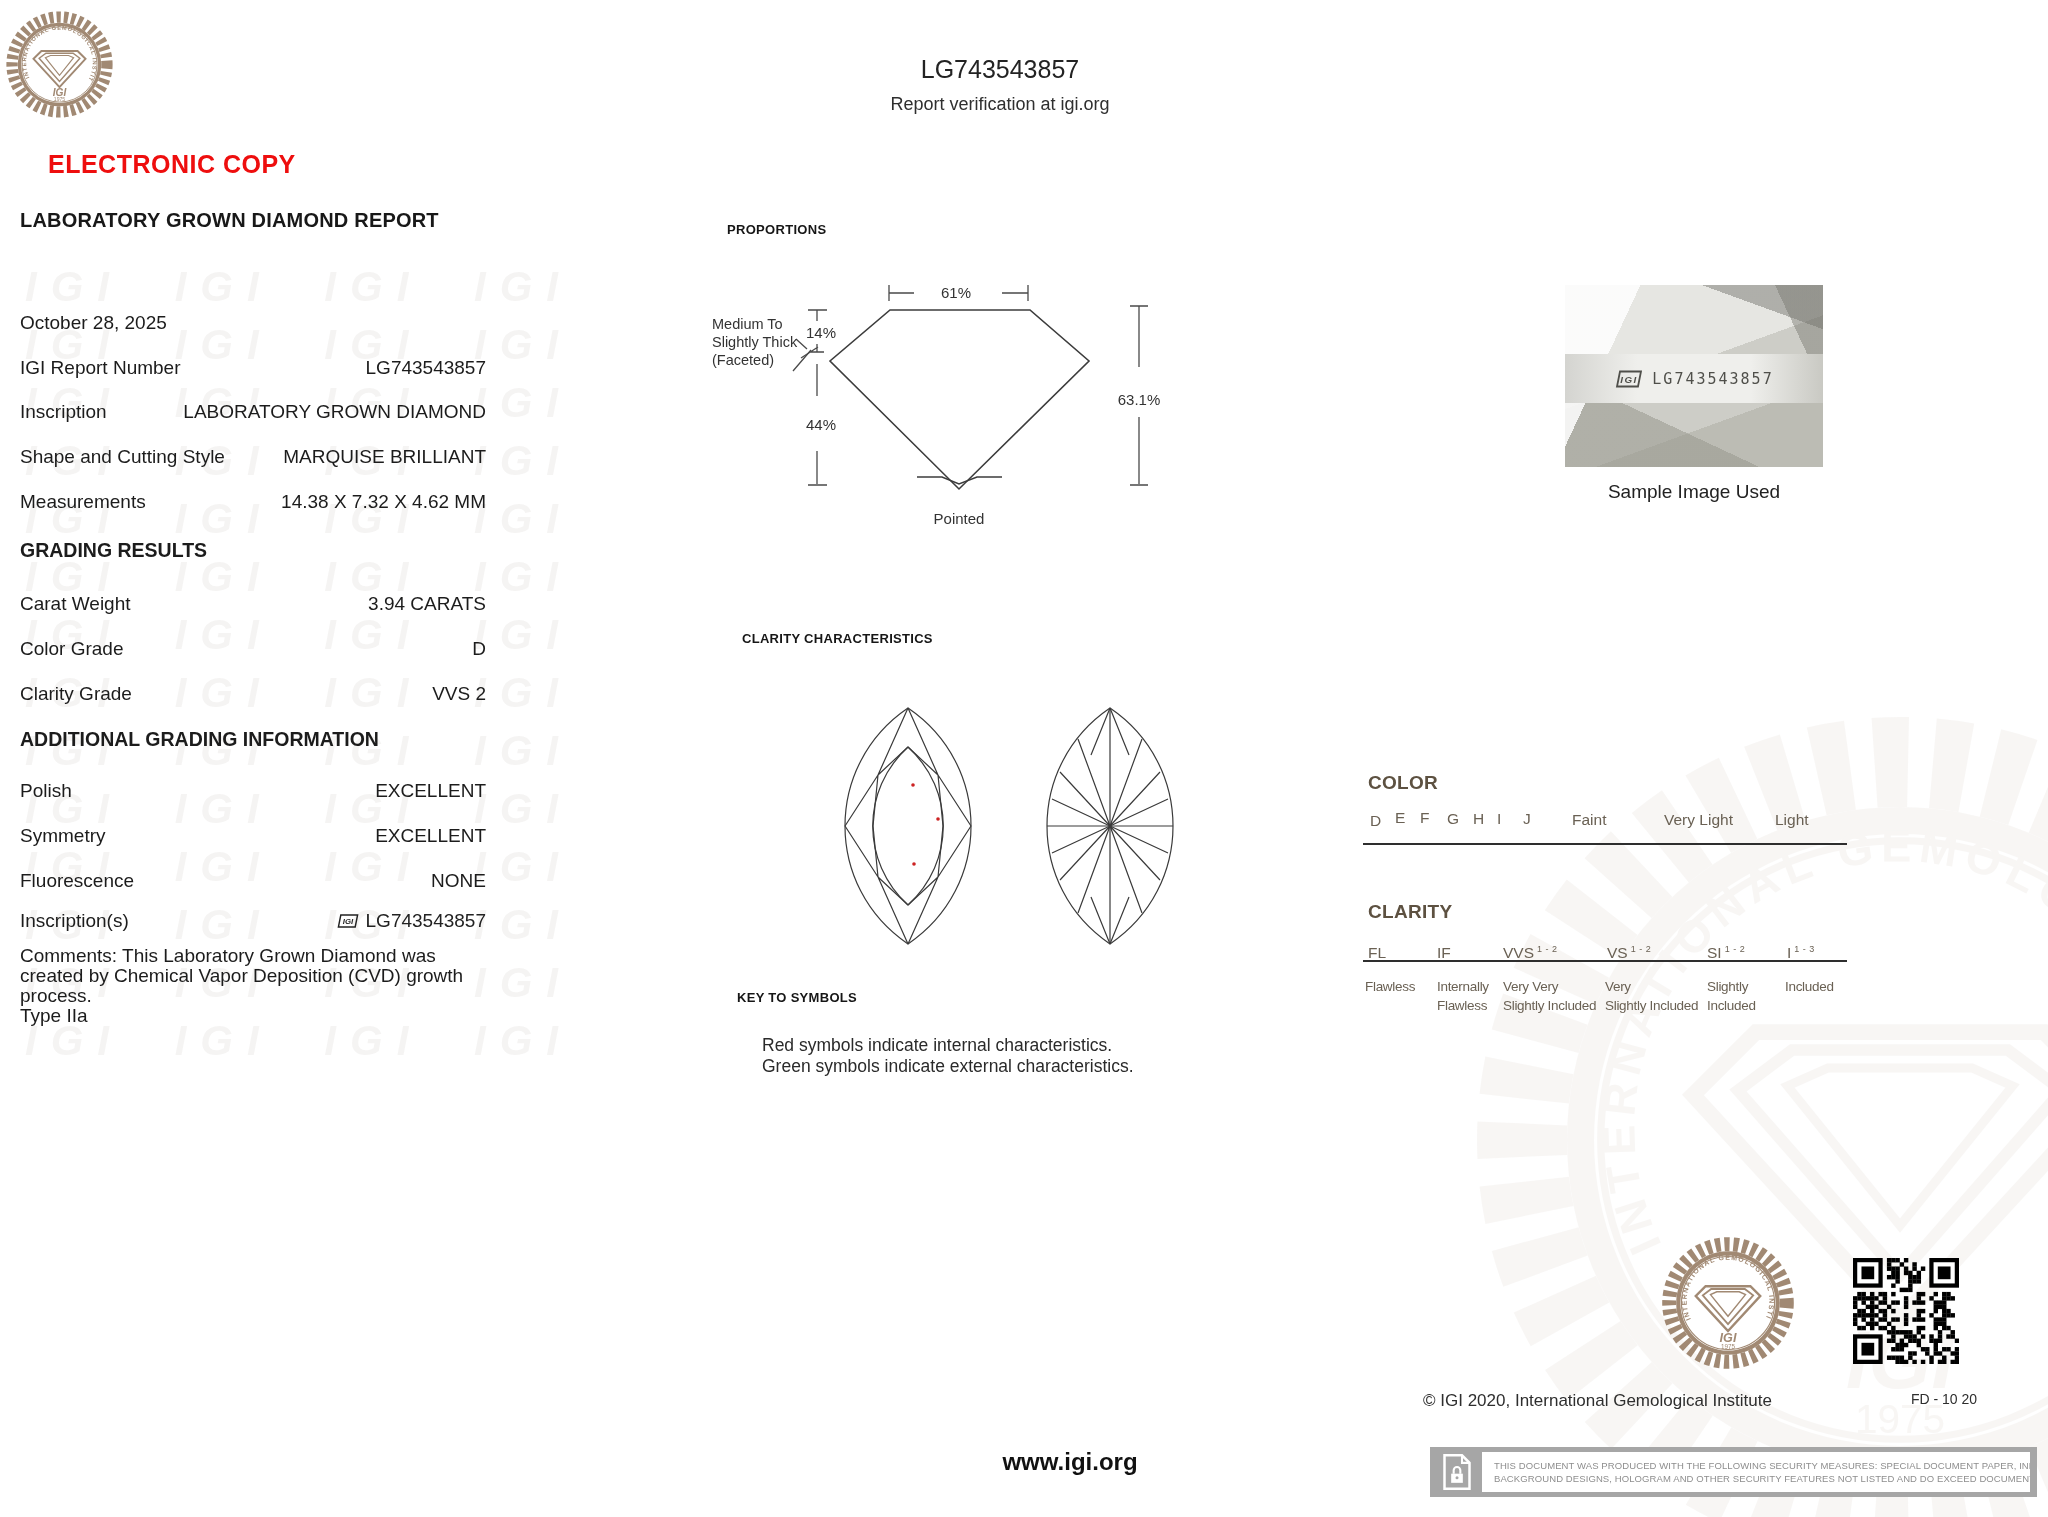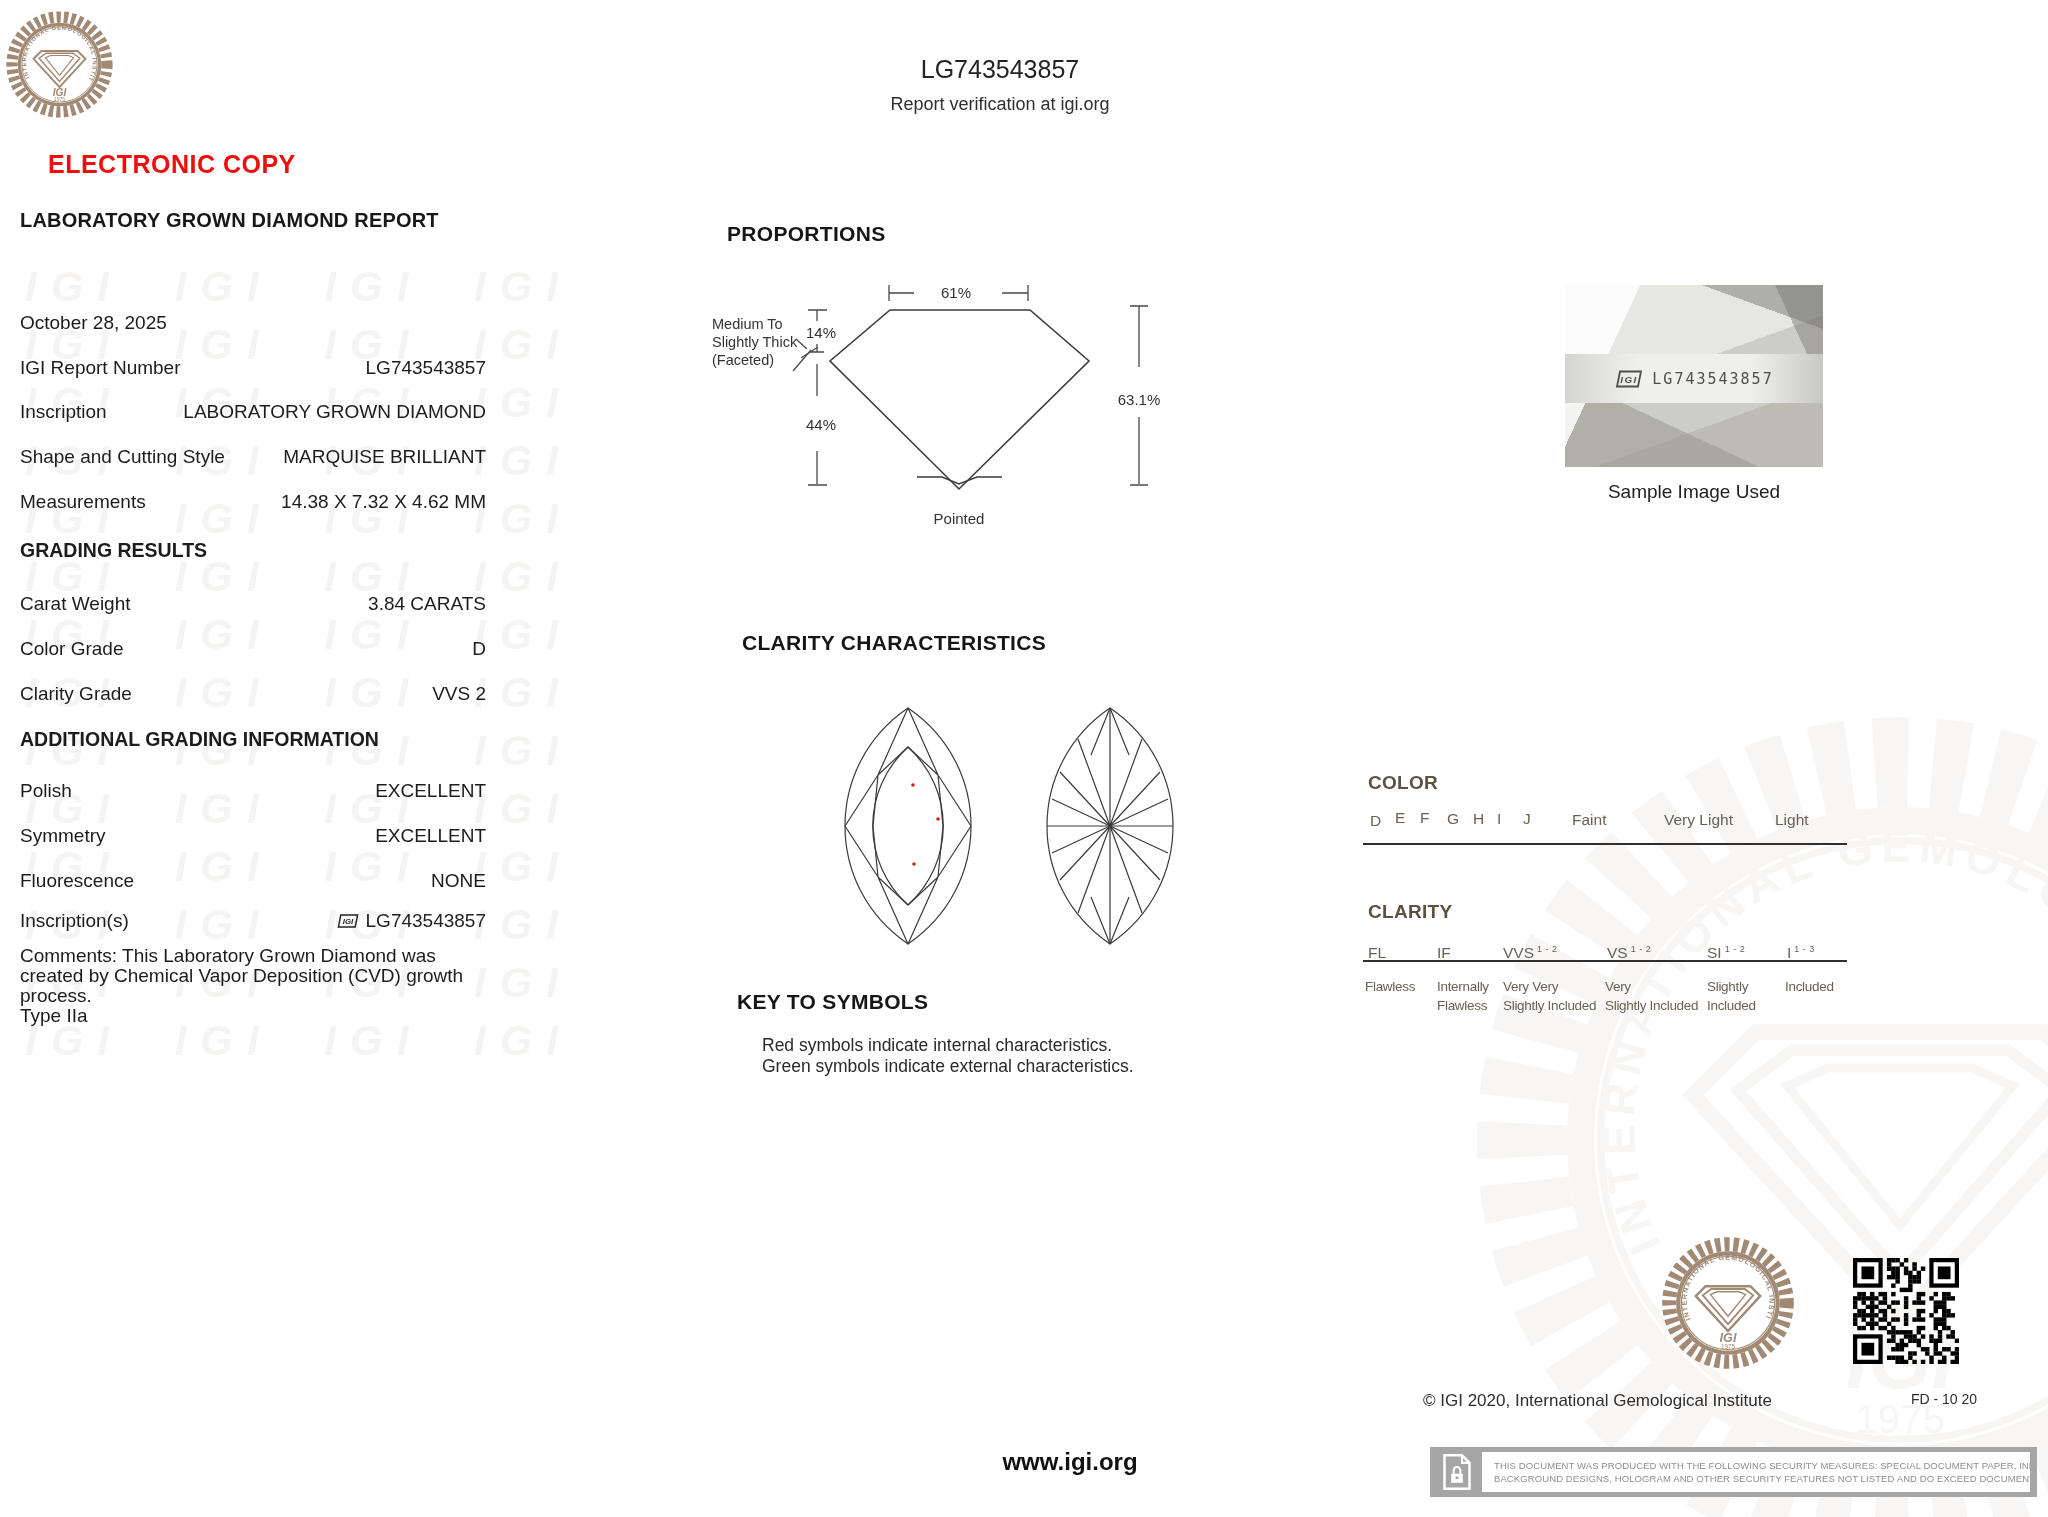--- a/index.html
+++ b/index.html
@@ -20,21 +20,21 @@
   .sec-hdr{position:absolute;left:20px;font-size:19.5px;font-weight:bold;white-space:nowrap;}
   .cmt{position:absolute;left:20px;font-size:19px;line-height:20px;white-space:nowrap;}
   .insc-val{display:inline-flex;align-items:center;gap:6px;color:#222;}
   
   .wm-pattern{left:25px;top:258px;width:610px;height:820px;overflow:hidden;
     font-size:42px;font-weight:bold;font-style:italic;letter-spacing:14px;word-spacing:26px;
     line-height:58px;color:rgba(70,58,45,.055);z-index:0;user-select:none;}
   .wm-seal{left:1450px;top:690px;opacity:.07;z-index:0;}
   .content{z-index:2;}
   
-  .mid-hdr{font-size:21px;font-weight:bold;letter-spacing:.3px;color:#161616;}
+  .mid-hdr{font-size:13px;font-weight:bold;letter-spacing:.3px;color:#161616;}
   .key-line{font-size:17.5px;line-height:21px;color:#2a2a2a;white-space:nowrap;}
   
   .photo{left:1565px;top:285px;width:258px;height:182px;
     background:
       linear-gradient(115deg, rgba(255,255,255,.85) 0 22%, rgba(255,255,255,0) 22%),
       linear-gradient(245deg, rgba(118,118,110,.45) 0 14%, rgba(0,0,0,0) 14%),
       linear-gradient(200deg, rgba(92,92,86,.40) 0 16%, rgba(0,0,0,0) 16%),
       linear-gradient(25deg, rgba(152,152,142,.55) 0 30%, rgba(0,0,0,0) 30%),
       linear-gradient(160deg, #e6e6e2 0 45%, #cdcdc7 45% 70%, #bcbcb4 70%);}
   .photo-band{position:absolute;left:0;top:38%;width:100%;height:27%;
@@ -123,21 +123,21 @@
     <span class="val">MARQUISE BRILLIANT</span>
   </div>
   <div class="kv content" style="top:491px">
     <span class="lbl">Measurements</span>
     <span class="val">14.38 X 7.32 X 4.62 MM</span>
   </div>
 
   <div class="sec-hdr content" style="top:539px">GRADING RESULTS</div>
   <div class="kv content" style="top:593px">
     <span class="lbl">Carat Weight</span>
-    <span class="val">3.84 CARATS</span>
+    <span class="val">3.94 CARATS</span>
   </div>
   <div class="kv content" style="top:638px">
     <span class="lbl">Color Grade</span>
     <span class="val">D</span>
   </div>
   <div class="kv content" style="top:683px">
     <span class="lbl">Clarity Grade</span>
     <span class="val">VVS 2</span>
   </div>
 

